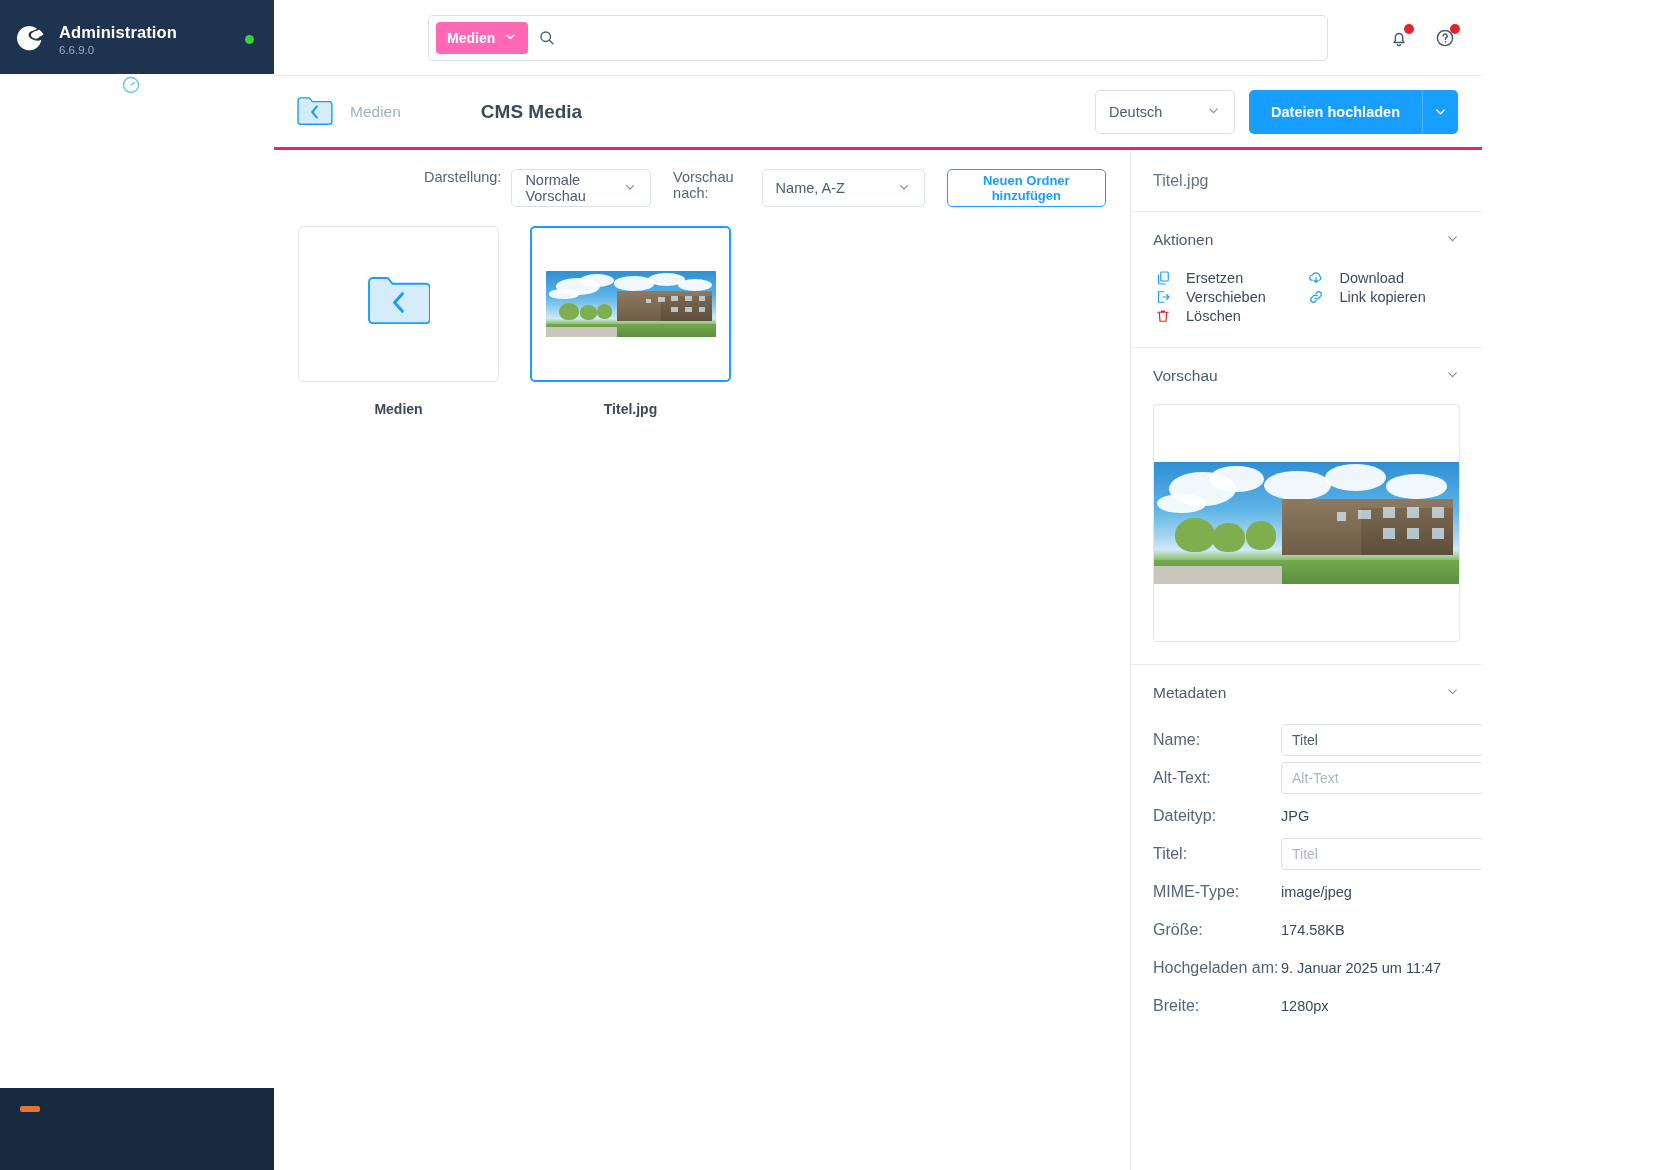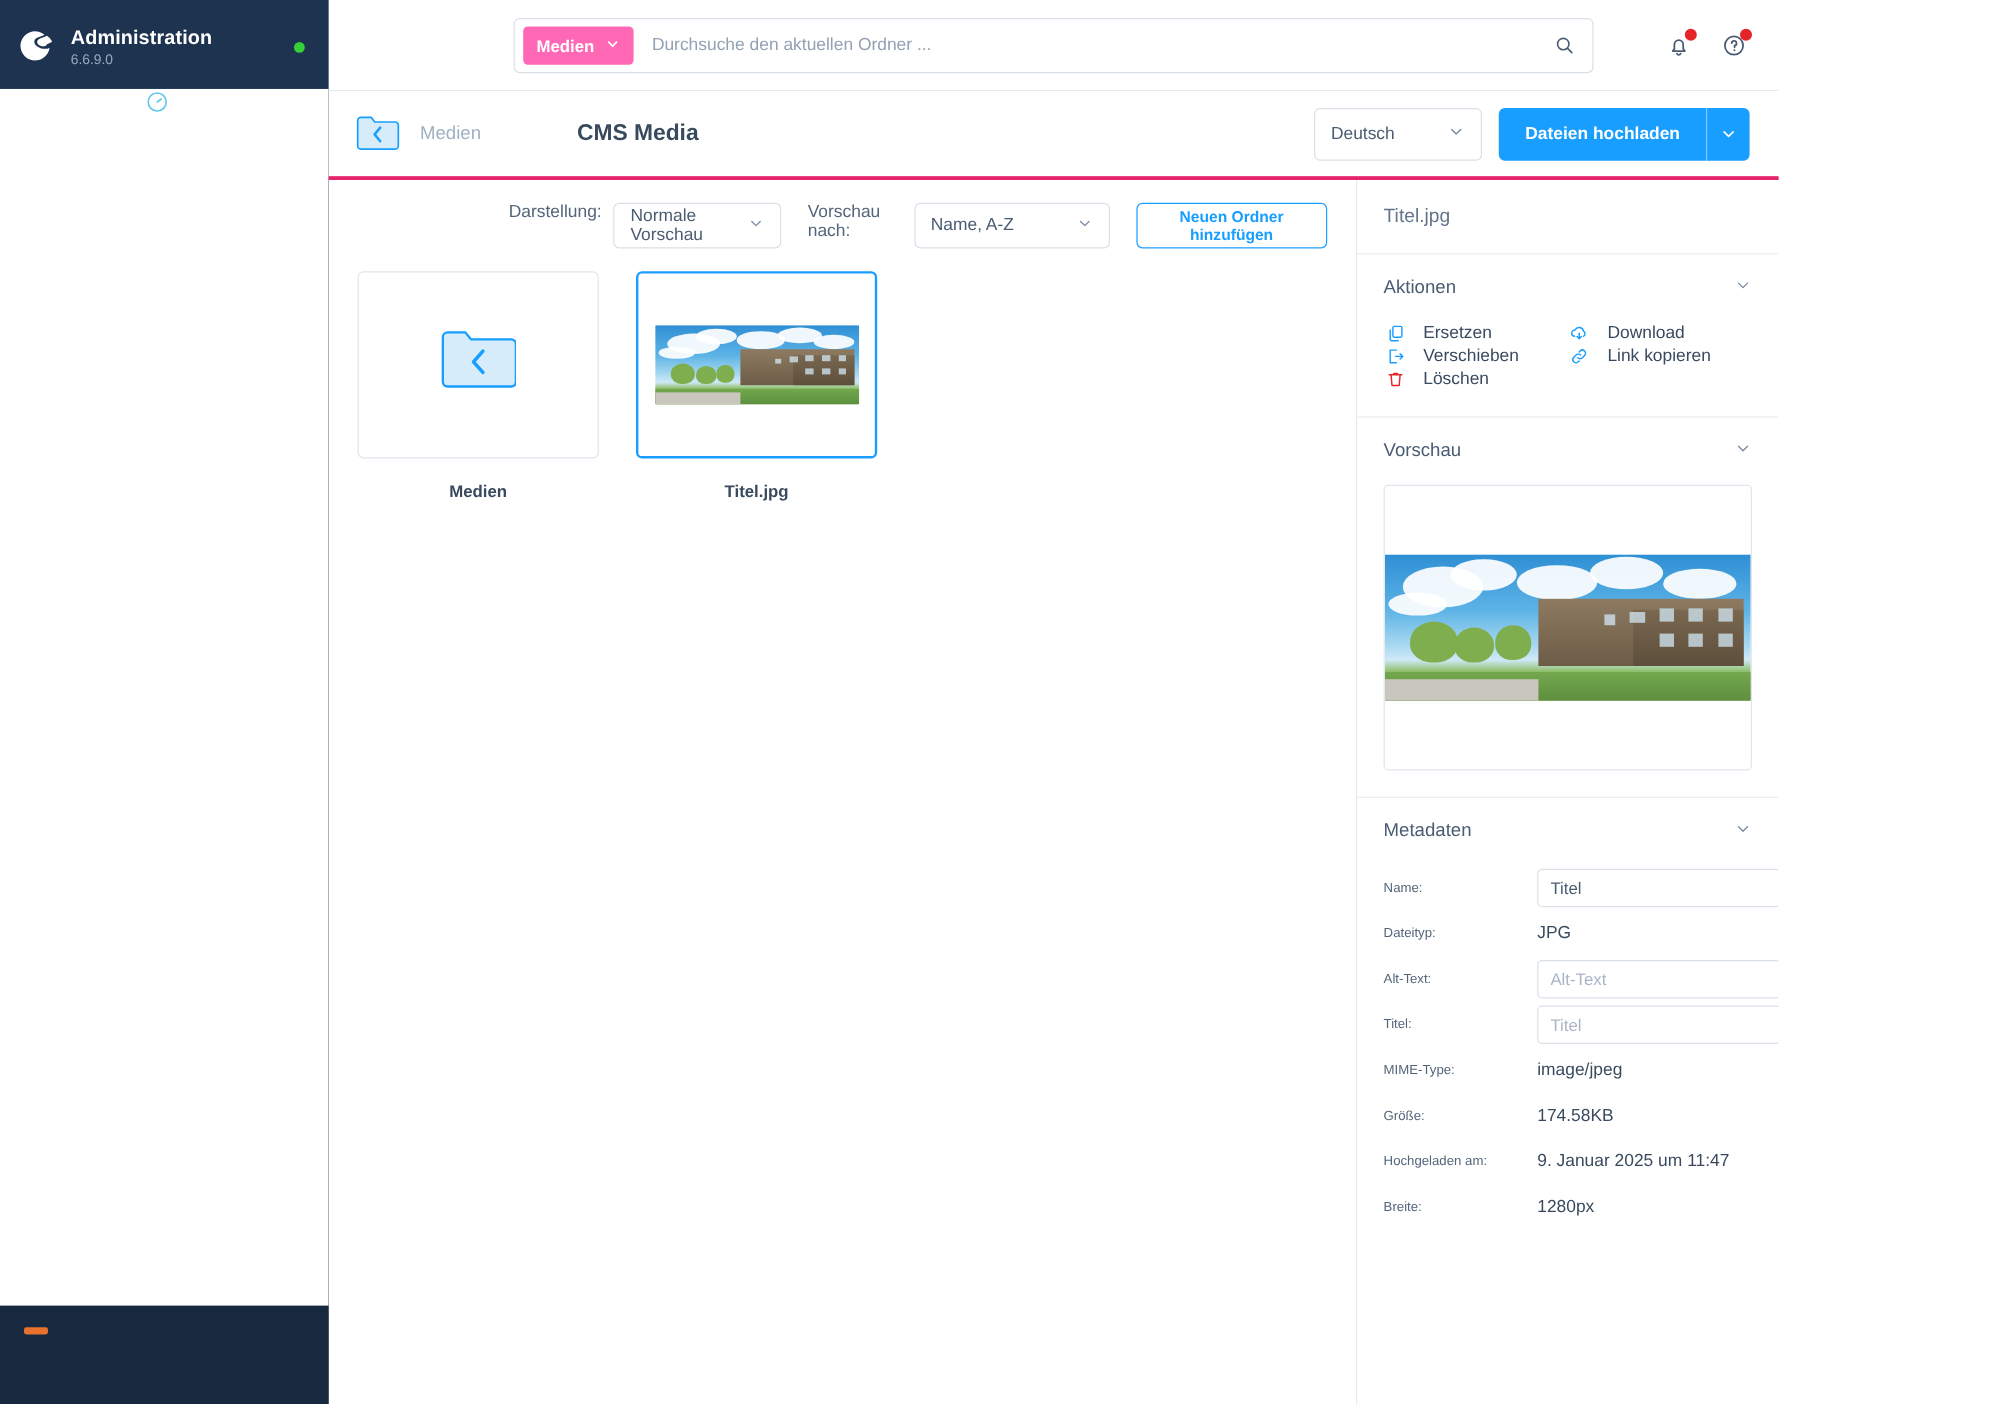--- a/index.html
+++ b/index.html
@@ -148,21 +148,21 @@
   .act .ai { width: 19px; height: 19px; flex: 0 0 19px; display:flex; align-items:center; justify-content:center; }
 
   .preview-box {
     margin: 0 22px 22px 22px; border: 1px solid #dfe6ed; border-radius: 4px;
     height: 238px; display: flex; align-items: center; justify-content: center; overflow: hidden;
   }
   .preview-img { width: 100%; height: 122px; position: relative; overflow: hidden; }
 
   .meta { padding: 0 22px 18px 22px; }
   .meta-row { display: flex; align-items: center; min-height: 38px; }
-  .meta-key { width: 128px; flex: 0 0 128px; font-size: 11px; color: #54657a; }
+  .meta-key { width: 128px; flex: 0 0 128px; font-size: 16px; color: #54657a; }
   .meta-val { font-size: 14.5px; color: #3a4a5e; }
   .meta-input {
     flex: 1; height: 32px; border: 1px solid #d9e0e8; border-radius: 4px;
     padding: 0 10px; font-size: 14px; color: #4a5c72; outline: 0; font-family: inherit; background:#fff;
   }
   .meta-input::placeholder { color: #aab6c5; }
 
   
   .photo { position: absolute; inset: 0; background: linear-gradient(#2f8fd4 0%, #5cb3e6 38%, #a8d8f0 62%, #cfe9f7 72%, #8fbf6a 80%, #6fa84e 100%); }
   .ph-cloud { position: absolute; background: #fff; border-radius: 50%; opacity: .92; }
@@ -221,21 +221,20 @@
       <div class="searchwrap">
         <div class="searchbox">
           <div class="chip">
             <span>Medien</span>
             <span>
               <svg viewBox="0 0 24 24" width="13" height="13" fill="none" stroke="#fff" stroke-width="2.6">
                 <path d="M6 9.5l6 6 6-6" stroke-linecap="round" stroke-linejoin="round"></path>
               </svg>
             </span>
           </div>
-          <input class="search-input" type="text" placeholder="Durchsuche den aktuellen Ordner ..." style="">
           <span class="search-btn">
             <svg viewBox="0 0 24 24" width="19" height="19" fill="none" stroke="#4a5c72" stroke-width="1.7">
               <circle cx="11" cy="11" r="6"></circle>
                 <path d="M15.6 15.6L20 20" stroke-linecap="round"></path>
             </svg>
           </span>
         </div>
       </div>
       <div class="top-icons">
         <span class="ticon">
@@ -467,26 +466,26 @@
               <path d="M6 9.5l6 6 6-6" stroke-linecap="round" stroke-linejoin="round"></path>
             </svg>
           </span>
         </div>
         <div class="meta">
           <div class="meta-row">
             <span class="meta-key">Name:</span>
             <input class="meta-input" type="text" value="Titel" style="">
           </div>
           <div class="meta-row">
+            <span class="meta-key">Alt-Text:</span>
+            <input class="meta-input" type="text" placeholder="Alt-Text" style="">
+          </div>
+          <div class="meta-row">
             <span class="meta-key">Dateityp:</span>
             <span class="meta-val">JPG</span>
-          </div>
-          <div class="meta-row">
-            <span class="meta-key">Alt-Text:</span>
-            <input class="meta-input" type="text" placeholder="Alt-Text" style="">
           </div>
           <div class="meta-row">
             <span class="meta-key">Titel:</span>
             <input class="meta-input" type="text" placeholder="Titel" style="">
           </div>
           <div class="meta-row">
             <span class="meta-key">MIME-Type:</span>
             <span class="meta-val">image/jpeg</span>
           </div>
           <div class="meta-row">

